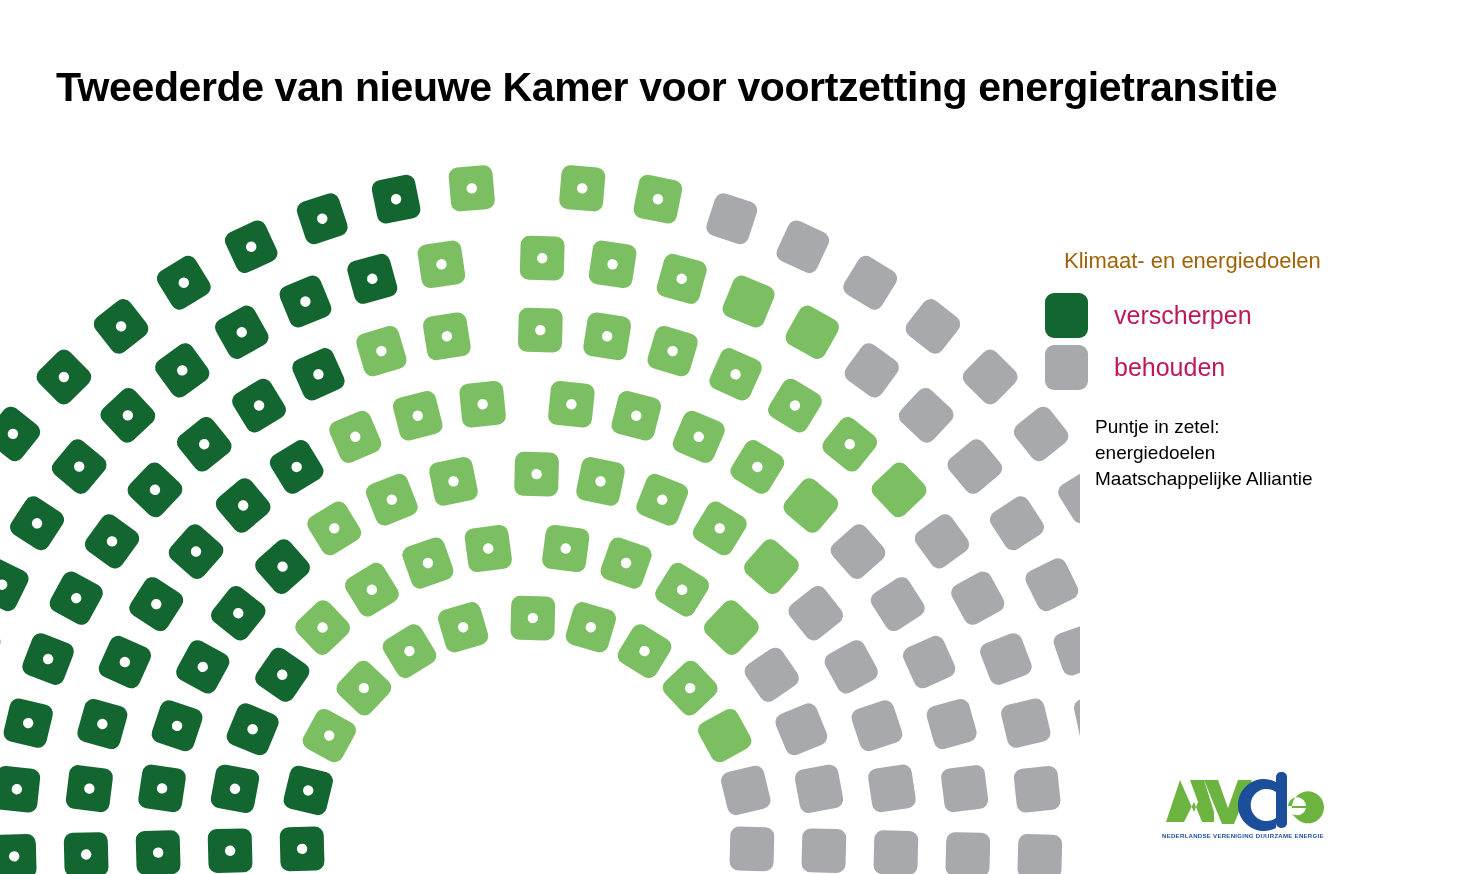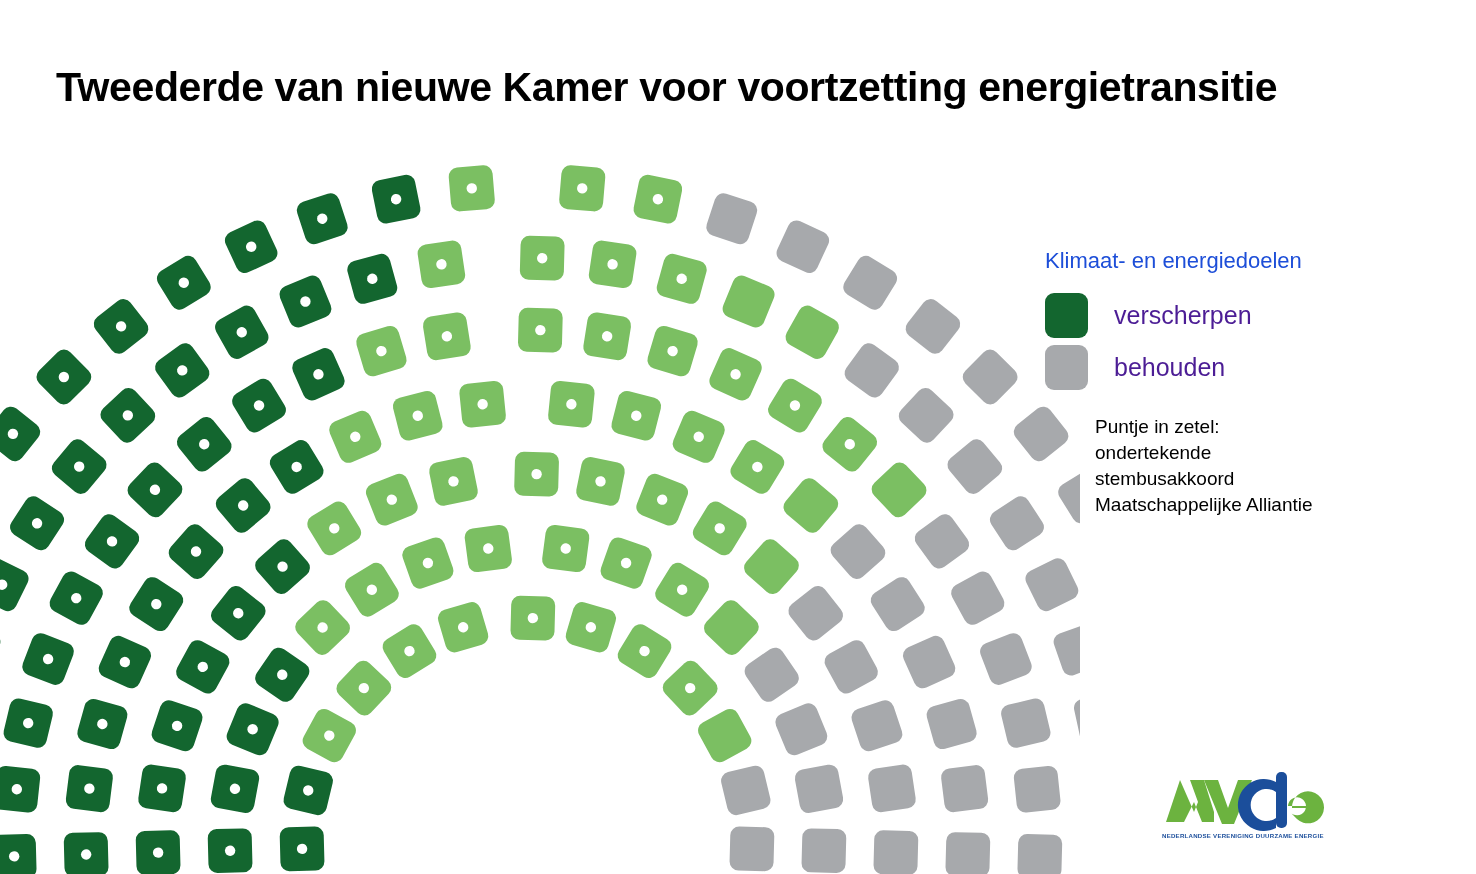--- a/index.html
+++ b/index.html
@@ -43,40 +43,40 @@
   }
 
   #legend-panel {
     position: absolute;
     left: 1045px;
     top: 248px;
     width: 420px;
   }
   #legend-heading {
     font-size: 22px;
-    color: #1d4ed8;
-    margin: 0 0 16px 0;
+    color: #a16207;
+    margin: 0 0 16px 19px;
     white-space: nowrap;
   }
   .legend-row {
     display: flex;
     align-items: center;
     height: 50px;
     margin-bottom: 2px;
   }
   .legend-swatch {
     width: 43px;
     height: 45px;
     border-radius: 9px;
     flex: none;
   }
   .legend-label {
     font-size: 25px;
     margin-left: 26px;
-    color: #4c1d95;
+    color: #be185d;
     white-space: nowrap;
   }
 
   #legend-note {
     margin-top: 22px;
     margin-left: 50px;
     font-size: 19px;
     line-height: 1.37;
     color: #000000;
   }
@@ -668,22 +668,21 @@
   </div>
 
 
   <div class="legend-row">
     <span class="legend-swatch" style="background: rgb(167, 169, 172);"></span>
     <span class="legend-label">behouden</span>
   </div>
 
   <div id="legend-note">
     <div>Puntje in zetel:</div>
-    <div>ondertekende</div>
-    <div>stembusakkoord</div>
+    <div>energiedoelen</div>
     <div>Maatschappelijke Alliantie</div>
   </div>
 
 </div>
 
 <div id="nvde-logo">
   <svg viewBox="0 0 170 76" width="170" height="76">
     <g>
 
       <path d="M6 54 L20 12 L34 44 L38 34 L30 12 L44 12 L54 44 L54 54 L42 54 L34 34 L24 54 Z" fill="#6CB33F"></path>

